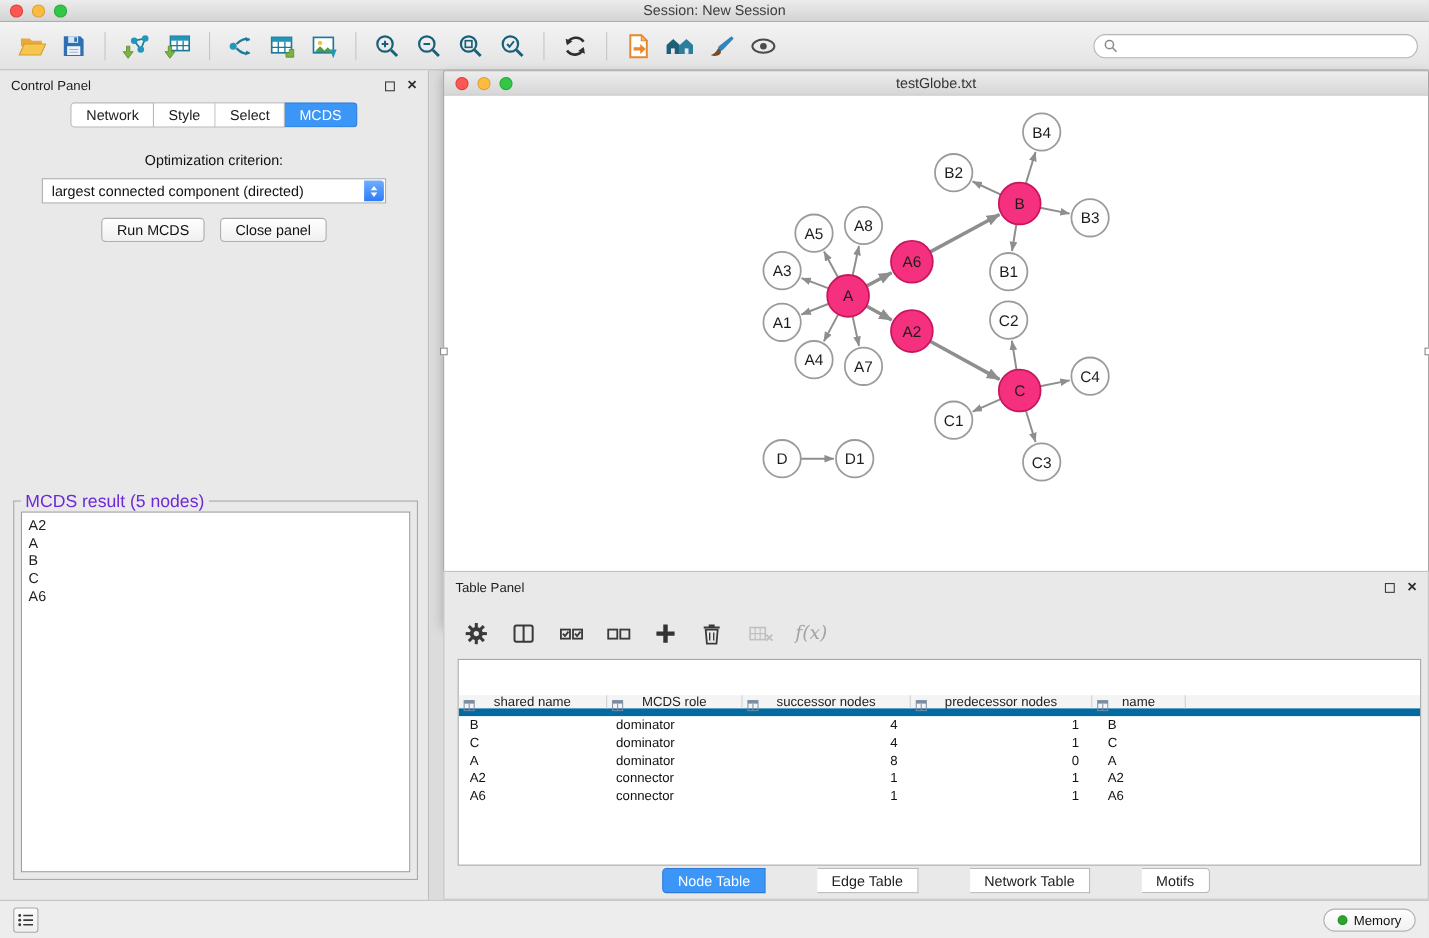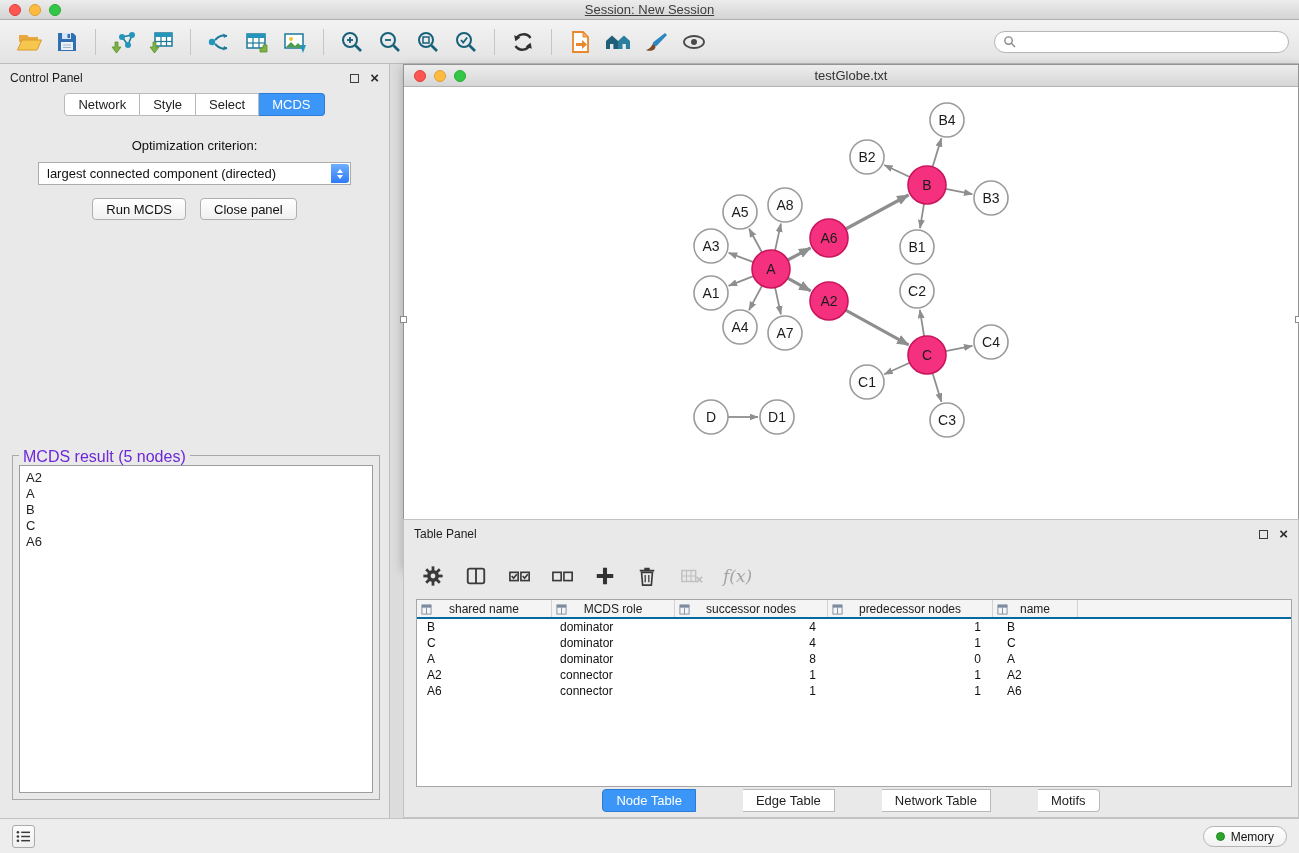--- a/index.html
+++ b/index.html
@@ -2,21 +2,21 @@
 <html><head>
 <meta charset="utf-8">
 <style>
   *{margin:0;padding:0;box-sizing:border-box;}
   html,body{width:1299px;height:853px;}
   body{font-family:"Liberation Sans",sans-serif;background:#DCDCDC;position:relative;overflow:hidden;color:#222;}
 
   
   .titlebar{position:absolute;left:0;top:0;width:1299px;height:20px;
     background:linear-gradient(#ECECEC,#D4D4D4);border-bottom:1px solid #AFAFAF;
-    display:flex;align-items:center;justify-content:center;font-size:13px;color:#3d3d3d;text-decoration:underline;}
+    display:flex;align-items:center;justify-content:center;font-size:13px;color:#3d3d3d;}
   .lights{position:absolute;left:9px;top:4px;display:flex;gap:8px;}
   .light{width:12px;height:12px;border-radius:50%;}
   .light.red{background:#FC5753;border:1px solid #DF3E38;}
   .light.yellow{background:#FDBC40;border:1px solid #DE9F34;}
   .light.green{background:#33C748;border:1px solid #27AA35;}
 
   
   .toolbar{position:absolute;left:0;top:20px;width:1299px;height:44px;
     background:linear-gradient(#F3F3F3,#E3E3E3);border-bottom:1px solid #BDBDBD;
     display:flex;align-items:center;padding:0 10px;}
@@ -62,21 +62,21 @@
   .rhandle{position:absolute;width:7px;height:7px;background:#fff;border:1px solid #8a8a8a;}
   .grip{position:absolute;right:0;bottom:0;width:14px;height:14px;
     background:repeating-linear-gradient(135deg,transparent 0 3px,#b9b9b9 3px 4px);}
 
   
   .table-panel{position:absolute;left:403px;top:519px;width:896px;height:299px;background:#E9E9E9;border:1px solid #C2C2C2;}
   .tp-toolbar{position:absolute;left:18px;top:38px;height:36px;display:flex;align-items:center;gap:15px;}
   .tp-btn{width:28px;height:28px;display:flex;align-items:center;}
   .fx{font-family:"DejaVu Serif",serif;font-style:italic;font-size:17px;color:#A3A3A3;}
   .ntable{position:absolute;left:12px;top:79px;width:876px;height:188px;background:#fff;border:1px solid #A6A6A6;overflow:hidden;}
-  .thead{display:flex;height:19px;background:#F4F4F4;border-bottom:2px solid #0369a1;}
+  .thead{display:flex;height:19px;background:#F4F4F4;border-bottom:7px solid #0369a1;margin-top:32px;}
   .hcell{position:relative;border-right:1px solid #D2D2D2;font-size:12px;color:#222;
     display:flex;align-items:center;justify-content:center;}
   .hcell svg{position:absolute;left:4px;top:4px;}
   .trow{display:flex;height:16px;align-items:center;}
   .tcell{font-size:12px;color:#111;overflow:hidden;white-space:nowrap;}
   .c0{width:135px;padding-left:10px;}
   .c1{width:123px;padding-left:8px;}
   .c2{width:153px;text-align:right;padding-right:12px;}
   .c3{width:165px;text-align:right;padding-right:12px;}
   .c4{width:85px;padding-left:14px;}

